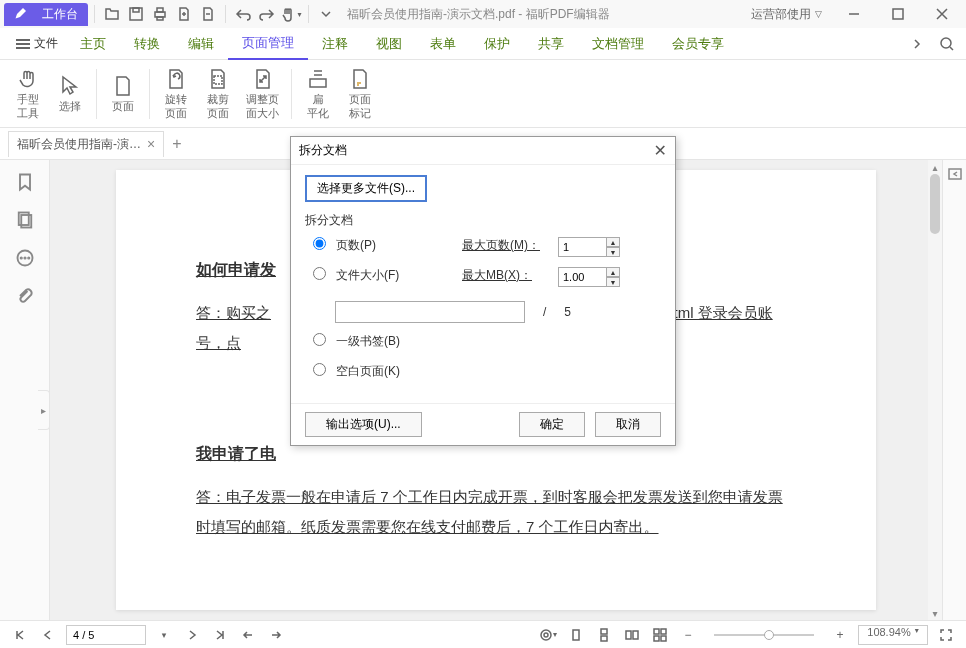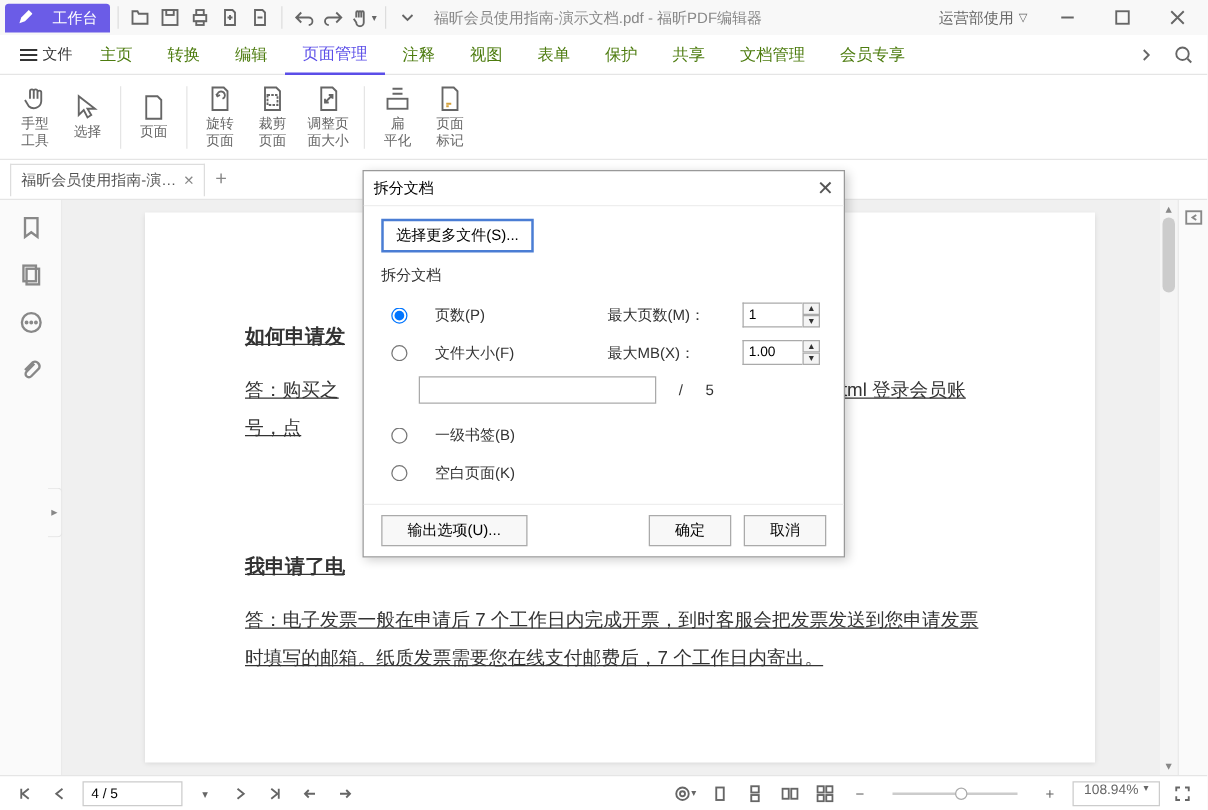--- a/index.html
+++ b/index.html
@@ -59,24 +59,24 @@
 .zoom-val { width: 70px; height: 20px; border: 1px solid #ccc; display: flex; align-items: flex-start; justify-content: center; font-size: 11px; }
 
 
 .dialog { position: absolute; left: 290px; top: 136px; width: 386px; background: #fff; border: 1px solid #999; box-shadow: 2px 2px 8px rgba(0,0,0,0.2); z-index: 100; }
 .dlg-title { height: 28px; display: flex; align-items: center; justify-content: space-between; padding: 0 8px; border-bottom: 1px solid #eee; font-size: 12px; }
 .dlg-close { cursor: pointer; font-size: 16px; color: #555; }
 .dlg-body { padding: 10px 14px; font-size: 12px; color: #333; }
 .dlg-btn-primary { border: 2px solid #4a7dd4; background: #fff; padding: 3px 10px; font-size: 12px; cursor: pointer; }
 .dlg-section { margin-top: 10px; }
 .dlg-section > .sec-title { font-size: 12px; margin-bottom: 8px; }
-.dlg-row { display: flex; align-items: center; height: 30px; padding-left: 8px; gap: 18px; }
+.dlg-row { display: flex; align-items: flex-start; height: 30px; padding-left: 8px; gap: 6px; }
 .dlg-row input[type="radio"] { margin-right: 4px; }
 .dlg-row .lbl { flex: 0 0 120px; }
-.dlg-row .lbl2 { flex: 0 0 90px; }
+.dlg-row .lbl2 { flex: 0 0 90px; text-decoration: underline; }
 .dlg-spin { display: flex; align-items: center; }
 .dlg-spin input { width: 48px; height: 20px; border: 1px solid #aaa; border-right: none; padding: 0 4px; font-size: 11px; }
 .dlg-spin .spinbtns { display: flex; flex-direction: column; }
 .dlg-spin .spinbtns span { width: 14px; height: 10px; border: 1px solid #aaa; font-size: 7px; display: flex; align-items: center; justify-content: center; background: #f4f4f4; cursor: pointer; }
 .dlg-range-input { width: 190px; height: 22px; border: 1px solid #aaa; margin-left: 22px; }
 .dlg-range-row { display: flex; align-items: center; gap: 18px; padding-left: 8px; margin-top: 4px; }
 .info-icon { width: 14px; height: 14px; border-radius: 50%; background: #3b82f6; color: #fff; font-size: 10px; display: flex; align-items: center; justify-content: center; font-style: italic; font-family: serif; }
 .dlg-footer { display: flex; align-items: flex-start; padding: 8px 14px; border-top: 1px solid #eee; gap: 10px; }
 .dlg-footer-btn { border: 1px solid #aaa; background: #f8f8f8; padding: 3px 20px; cursor: pointer; font-size: 12px; }
 .dlg-footer .spacer { flex: 1; }

